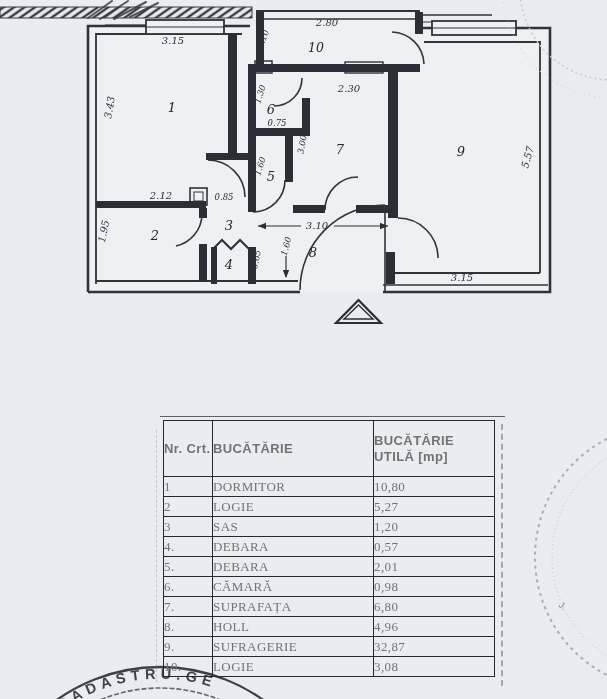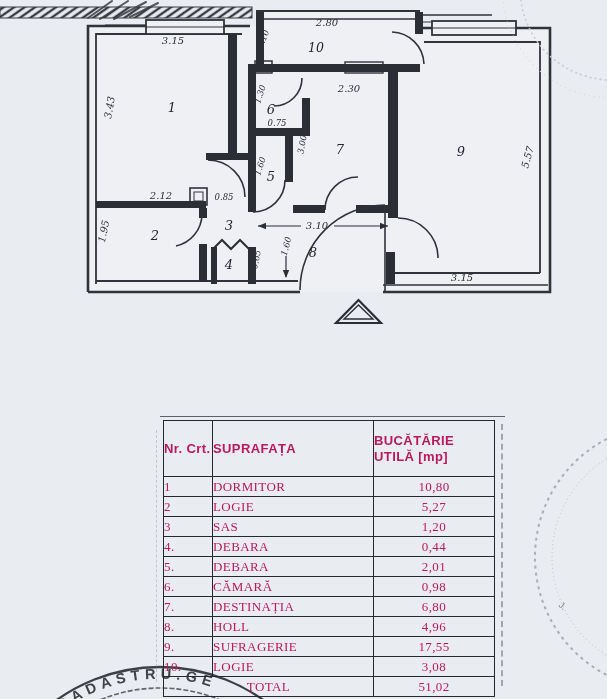--- a/index.html
+++ b/index.html
@@ -8,35 +8,35 @@
     background:#e9ecf1;
     font-family:"Liberation Sans",sans-serif;
   }
   #plan-svg{position:absolute;left:0;top:0;}
   .rm{font:italic 13px "DejaVu Serif",serif;fill:#23262c;text-anchor:middle;}
   .rm-big{font:italic 12.5px "DejaVu Serif",serif;fill:#23262c;text-anchor:middle;}
   .dim{font:italic 10px "DejaVu Serif",serif;fill:#2b2e35;text-anchor:middle;}
   .dim-s{font:italic 8.5px "DejaVu Serif",serif;fill:#2b2e35;text-anchor:middle;}
   
   .area-table-wrap{position:absolute;left:163px;top:420px;}
-  table.areas{border-collapse:collapse;background:transparent;color:#be185d;}
+  table.areas{border-collapse:collapse;background:transparent;color:#737373;}
   table.areas th,table.areas td{border:1.6px solid #26282d;padding:0;}
   table.areas th{
     font:bold 13px/1.2 "Liberation Sans",sans-serif;letter-spacing:.4px;
     vertical-align:middle;text-align:left;
   }
   th.h-nr{width:48px;padding-left:6px;height:55px;}
   th.h-dest{width:160px;text-align:center;font-size:13.5px;}
   th.h-area{width:120px;padding-left:13px;font-size:13px;}
   table.areas td{
     font:13px/1 "Liberation Serif",serif;height:19px;letter-spacing:.4px;
   }
   td.c-nr{padding-left:6px;}
   td.c-dest{padding-left:9px;font-size:13.5px;}
-  td.c-area{text-align:center;}
+  td.c-area{}
   td.c-total{text-align:center;font-size:13.5px;letter-spacing:.6px;}
   .dash-right{position:absolute;left:501px;top:424px;height:262px;width:0;
     border-left:2px dashed #6a6f76;opacity:.55;}
   .dash-left{position:absolute;left:156px;top:430px;height:252px;width:0;
     border-left:1.5px dashed #8a8f96;opacity:.4;}
   .topline{position:absolute;left:160px;top:416px;width:345px;height:0;
     border-top:1.5px solid #3a3d43;opacity:.8;}
 </style>
 </head>
 <body>
@@ -197,21 +197,21 @@
 
 <div class="topline"></div>
 <div class="dash-left"></div>
 <div class="dash-right"></div>
 
 <div class="area-table-wrap">
   <table class="areas">
     <thead>
       <tr>
         <th class="h-nr">Nr. Crt.</th>
-        <th class="h-dest">SUPRAFAȚA</th>
+        <th class="h-dest">BUCĂTĂRIE</th>
         <th class="h-area">BUCĂTĂRIE UTILĂ [mp]</th>
       </tr>
     </thead>
     <tbody>
       <tr>
         <td class="c-nr">1</td>
         <td class="c-dest">DORMITOR</td>
         <td class="c-area">10,80</td>
       </tr>
       <tr>
@@ -220,51 +220,47 @@
         <td class="c-area">5,27</td>
       </tr>
       <tr>
         <td class="c-nr">3</td>
         <td class="c-dest">SAS</td>
         <td class="c-area">1,20</td>
       </tr>
       <tr>
         <td class="c-nr">4.</td>
         <td class="c-dest">DEBARA</td>
-        <td class="c-area">0,44</td>
+        <td class="c-area">0,57</td>
       </tr>
       <tr>
         <td class="c-nr">5.</td>
         <td class="c-dest">DEBARA</td>
         <td class="c-area">2,01</td>
       </tr>
       <tr>
         <td class="c-nr">6.</td>
         <td class="c-dest">CĂMARĂ</td>
         <td class="c-area">0,98</td>
       </tr>
       <tr>
         <td class="c-nr">7.</td>
-        <td class="c-dest">DESTINAȚIA</td>
+        <td class="c-dest">SUPRAFAȚA</td>
         <td class="c-area">6,80</td>
       </tr>
       <tr>
         <td class="c-nr">8.</td>
         <td class="c-dest">HOLL</td>
         <td class="c-area">4,96</td>
       </tr>
       <tr>
         <td class="c-nr">9.</td>
         <td class="c-dest">SUFRAGERIE</td>
-        <td class="c-area">17,55</td>
+        <td class="c-area">32,87</td>
       </tr>
       <tr>
         <td class="c-nr">10.</td>
         <td class="c-dest">LOGIE</td>
         <td class="c-area">3,08</td>
       </tr>
-      <tr>
-        <td class="c-total" colspan="2">TOTAL</td>
-        <td class="c-area">51,02</td>
-      </tr>
     </tbody>
   </table>
 </div>
 
 </body></html>

